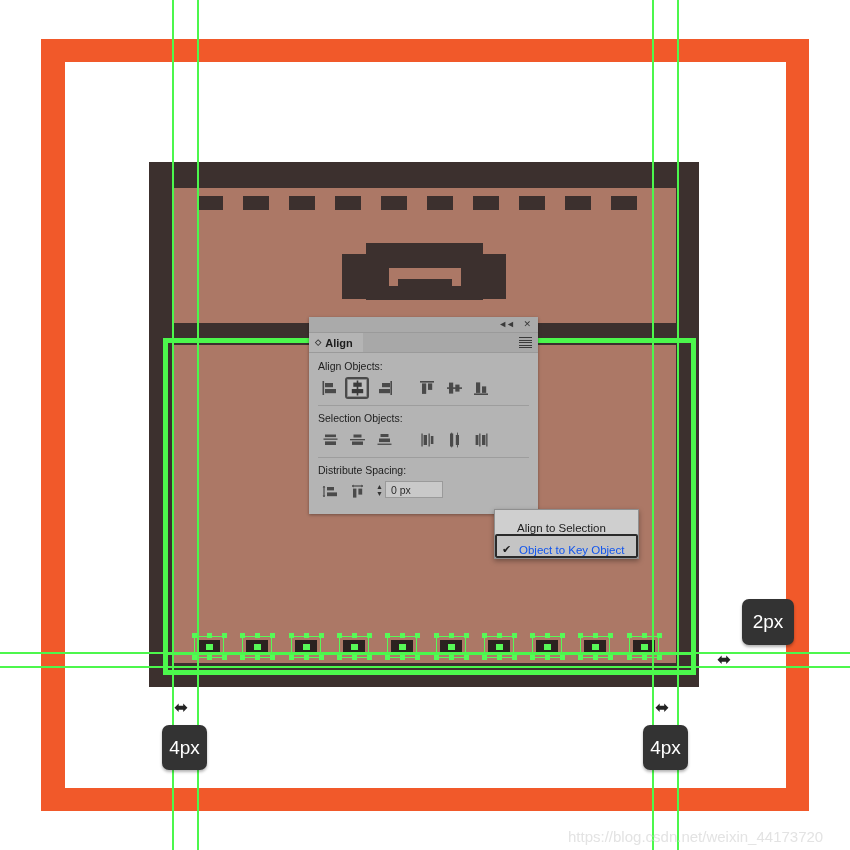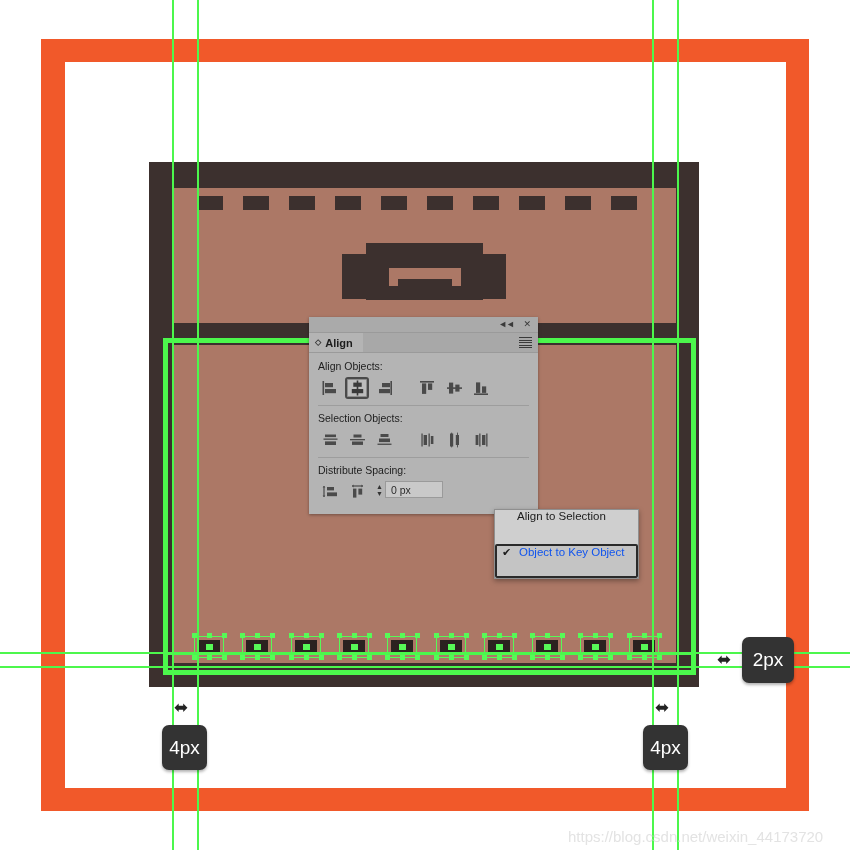--- a/index.html
+++ b/index.html
@@ -301,23 +301,23 @@
   .dropdown {
     position: absolute;
     left: 494px; top: 509px;
     width: 143px;
     background: #CFCFCF;
     border: 1px solid #8f8f8f;
     box-shadow: 0 2px 5px rgba(0,0,0,0.35);
     font-size: 11.5px;
   }
   .dd-item {
-    height: 34px;
-    display: flex;
-    align-items: flex-start;
+    height: 24px;
+    display: flex;
+    align-items: flex-end;
     padding-left: 22px;
     position: relative;
     color: #1c1c1c;
     cursor: pointer;
     box-sizing: border-box;
   }
   .dd-item.selected {
     color: #1155EE;
     background: #C4C4C4;
     border: 2px solid #2a2a2a;
@@ -335,21 +335,21 @@
     position: absolute;
     background: #333333;
     color: #ffffff;
     border-radius: 7px;
     font-size: 19px;
     display: flex;
     align-items: center;
     justify-content: center;
     box-shadow: 0 2px 3px rgba(0,0,0,0.3);
   }
-  .badge-2px { left: 742px; top: 637px; width: 52px; height: 46px; }
+  .badge-2px { left: 742px; top: 599px; width: 52px; height: 46px; }
   .badge-4px-l { left: 162px; top: 725px; width: 45px; height: 45px; }
   .badge-4px-r { left: 643px; top: 725px; width: 45px; height: 45px; }
 
   .arrow-icon {
     position: absolute;
     color: #232323;
     font-size: 17px;
     line-height: 17px;
     text-shadow: 0 0 2px #fff, 0 0 3px #fff;
   }

